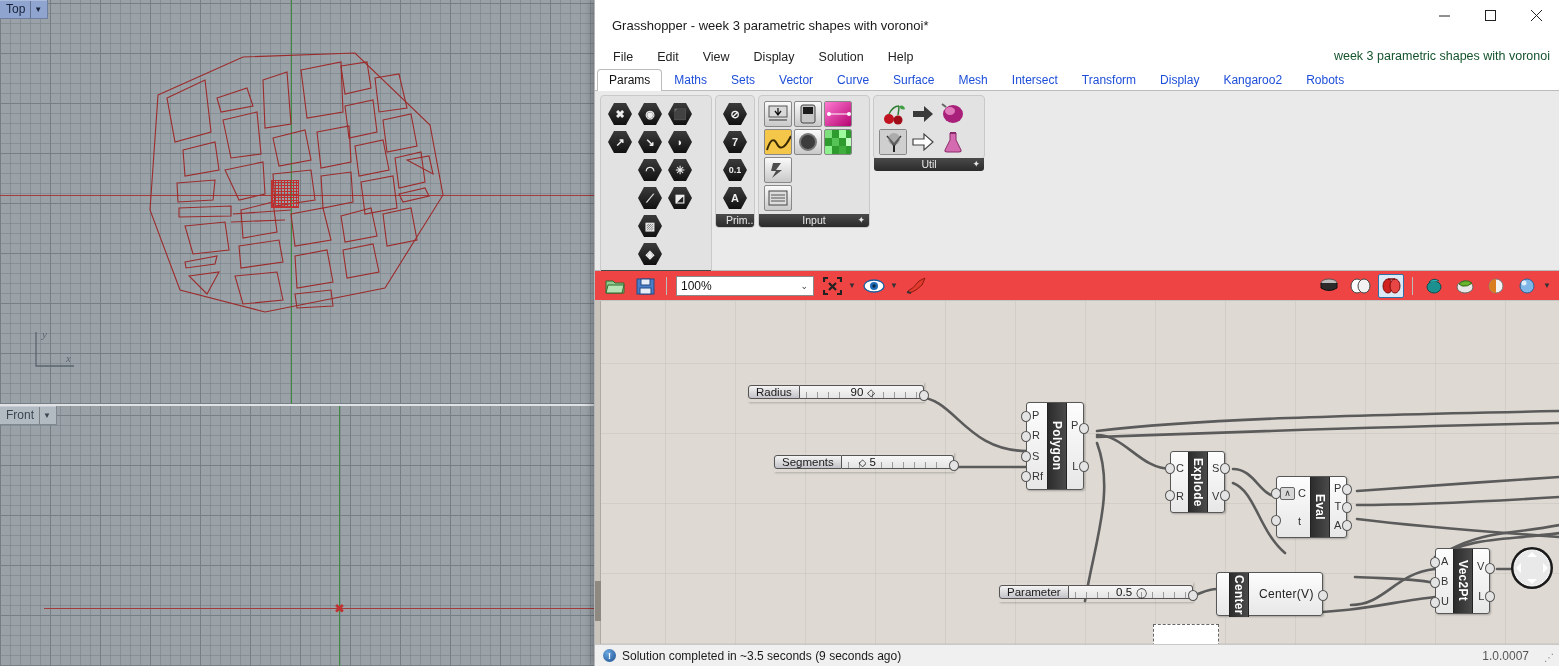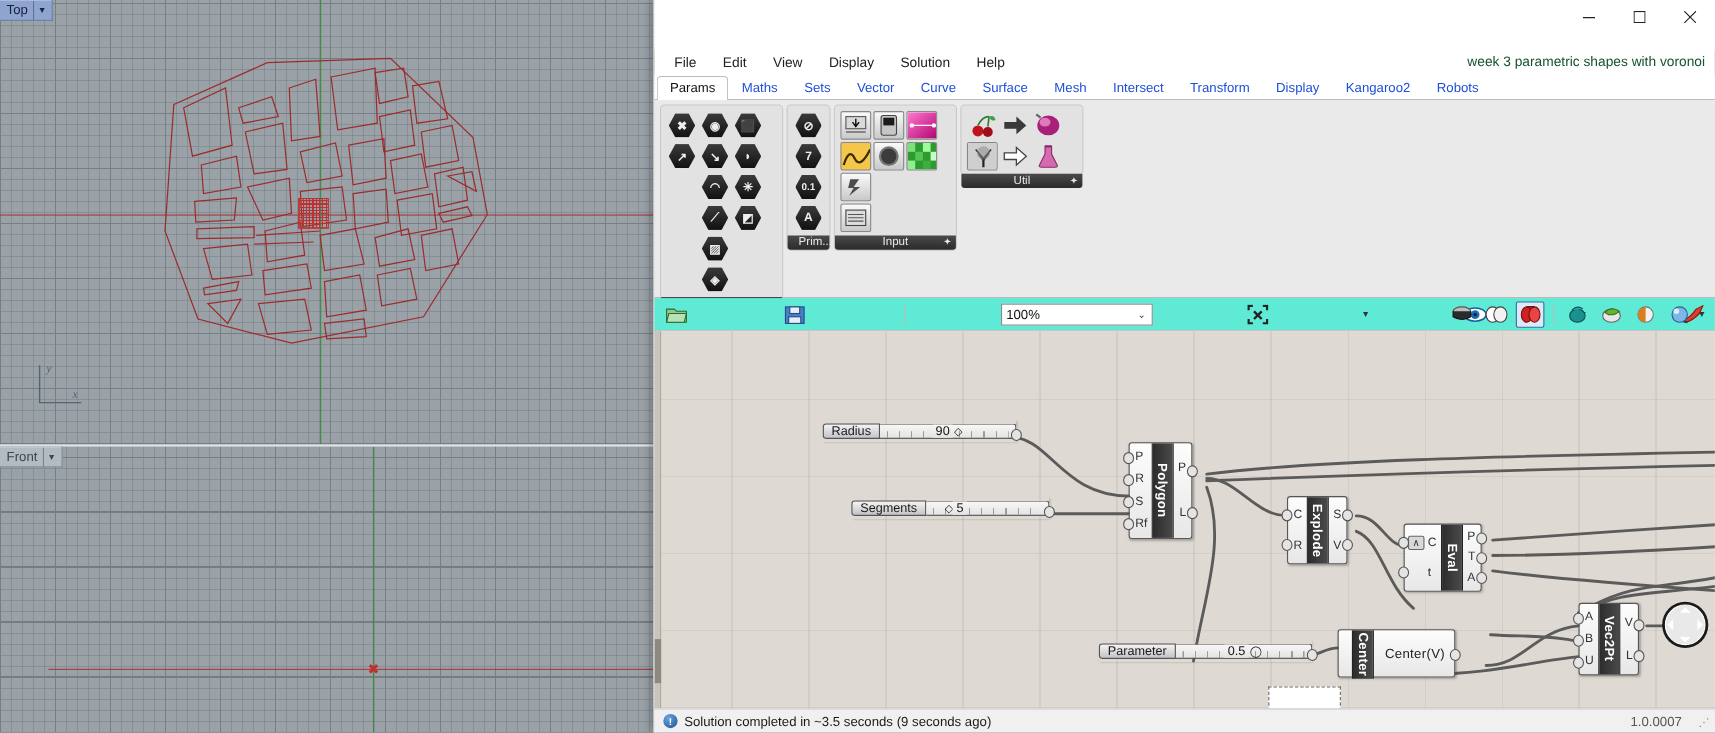--- a/index.html
+++ b/index.html
@@ -136,24 +136,23 @@
   }
   .sqicon {
     width:28px; height:26px; margin:1px;
     border:1px solid #888; border-radius:2px;
     background:linear-gradient(#fafafa,#c9c9c9);
     display:flex; align-items:center; justify-content:center;
     font-size:12px; color:#333; overflow:hidden;
   }
 
   #gh-canvas-toolbar {
-    height: 30px; background:#5eead4; border-bottom:1px solid #c4c4c4;
+    height: 30px; background:#ef4444; border-bottom:1px solid #c4c4c4;
     display:flex; align-items:center; padding: 0 8px; gap:6px; flex:0 0 auto;
     position: relative;
-    justify-content: space-between;
   }
   .tb-btn { width:24px; height:24px; display:flex; align-items:center; justify-content:center; }
   .tb-sep { width:1px; height:18px; background:#bbb; margin:0 3px; }
   #zoom-combo {
     width: 138px; height: 20px; border:1px solid #8a8a8a; background:#fff;
     display:flex; align-items:center; font-size:12px; color:#111;
     padding: 0 4px; position:relative;
   }
   #zoom-combo .chev { position:absolute; right:5px; font-size:9px; color:#444; }
   .mini-caret { font-size:8px; color:#333; margin-left:-2px; }
@@ -346,20 +345,21 @@
     </div>
     <div class="vp-tab inactive" id="tab-persp" style="opacity:.55; color:#4a545e;">
       <span>Perspective</span>
       <span class="caret">▼</span>
     </div>
   </div>
 
   <div id="gh">
 
     <div id="gh-titlebar">
+      <div id="gh-title">Grasshopper - week 3 parametric shapes with voronoi*</div>
       <div id="win-btns">
         <div class="win-btn">
           <svg width="11" height="11">
               <line x1="0" y1="6" x2="11" y2="6" stroke="currentColor" stroke-width="1"></line>
             </svg>
         </div>
         <div class="win-btn">
           <svg width="11" height="11">
               <rect x="0.5" y="0.5" width="10" height="10" fill="none" stroke="currentColor" stroke-width="1"></rect>
             </svg>

